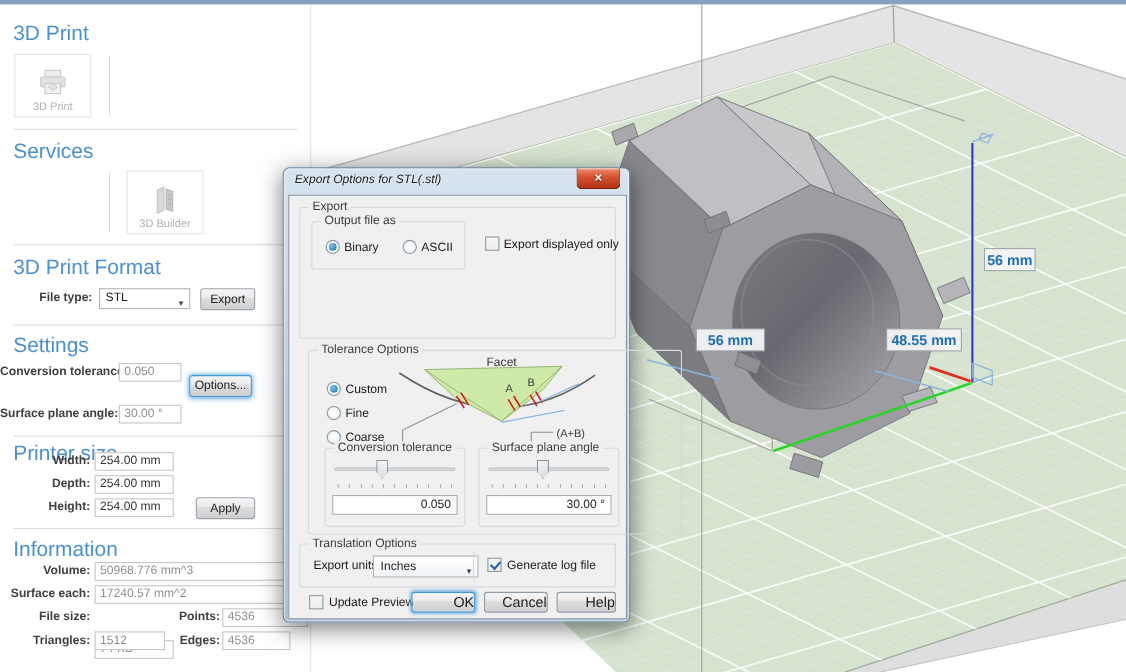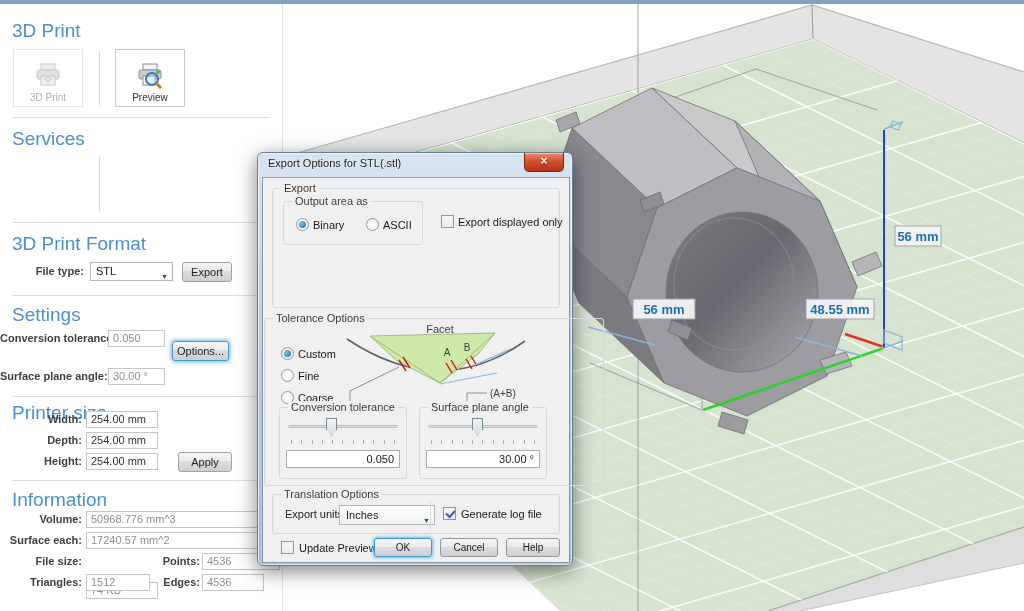--- a/index.html
+++ b/index.html
@@ -26,21 +26,21 @@
   .dd { position:absolute; height:19px; border:1px solid #b4b6ba; background:#fff; font-size:11px; line-height:17px; padding:0 16px 0 5px; color:#222; }
   .dd .arrow { position:absolute; right:4px; top:5px; font-size:7px; color:#444; }
   .pbtn { position:absolute; font-size:11px; color:#222; text-align:center; border:1px solid #9aa4ad; border-radius:3px;
           background:linear-gradient(#f5f5f5,#ebebeb 45%,#dddddd 46%,#cfcfcf); }
   .pbtn.glow { border-color:#3c97d8; box-shadow:0 0 4px 1px rgba(61,151,216,.7); }
 
   
   #dialog { position:absolute; left:257px; top:152px; width:316px; height:414px; z-index:60;
             background:linear-gradient(180deg,#d7e4f0,#b4c9dc 60%,#a9c0d5); border:1px solid #67809a; border-radius:6px;
             box-shadow:0 5px 20px rgba(0,0,0,.5), inset 0 0 0 1px rgba(255,255,255,.55); }
-  #dlg-title { position:absolute; left:10px; top:4px; font-size:11px; color:#1c1c1c; text-shadow:0 0 3px #fff; }
+  #dlg-title { position:absolute; left:10px; top:4px; font-size:11px; color:#1c1c1c; text-shadow:0 0 3px #fff;font-style:italic; }
   #dlg-close { position:absolute; right:8px; top:0; width:40px; height:19px; color:#fff; font-size:12px; font-weight:bold; text-align:center; line-height:17px;
                background:linear-gradient(#ec8d70,#d4512c 45%,#b33417); border:1px solid #7c2310; border-top:none; border-radius:0 0 5px 5px;
                text-shadow:0 1px 2px rgba(0,0,0,.5); box-shadow:inset 0 1px 0 rgba(255,255,255,.45); cursor:default; }
   #dlg-body { position:absolute; left:4px; top:24px; width:308px; height:386px; background:#f0f0f0; border:1px solid #8a99a8; }
   .grp { position:absolute; border:1px solid #d4d9dc; border-radius:3px; }
   .gtit { position:absolute; top:-7px; left:8px; background:#f0f0f0; padding:0 3px; font-size:11px; color:#3c3c3c; white-space:nowrap; }
   .radio { position:absolute; width:13px; height:13px; border:1px solid #8a9aa5; border-radius:50%; background:radial-gradient(#fff,#e8eef2); }
   .radio.checked::after { content:""; position:absolute; left:2px; top:2px; width:7px; height:7px; border-radius:50%;
                           background:radial-gradient(circle at 35% 35%, #7cc0ec, #1e6fa8); }
   .radio.disabled { border-color:#bcc2c6; }
@@ -49,21 +49,21 @@
   .cb.checked::after { content:""; position:absolute; left:2px; top:2px; width:7px; height:4px; border-left:2px solid #2a62b8; border-bottom:2px solid #2a62b8; transform:rotate(-48deg); }
   .dlab { position:absolute; font-size:11px; color:#1a1a1a; white-space:nowrap; }
   .dlab.disabled { color:#9aa0a4; }
   .slider { position:absolute; width:110px; height:22px; }
   .slider .track { position:absolute; left:0; right:0; top:7px; height:3px; background:#dfe3e6; border:1px solid #b7bcc0; border-radius:2px; }
   .slider .thumb { position:absolute; top:0; width:11px; height:18px; background:linear-gradient(#f4f4f4,#d3dbe0); border:1px solid #7a8a94;
                    clip-path:polygon(0 0,100% 0,100% 62%,50% 100%,0 62%); }
   .ticks { position:absolute; display:flex; justify-content:space-between; }
   .ticks i { width:1px; height:4px; background:#aab0b4; }
   .vbox { position:absolute; height:18px; border:1px solid #abadb3; background:#fff; font-size:11px; line-height:16px; text-align:right; padding:0 5px; color:#222; }
-  .wbtn { position:absolute; height:19px; font-size:10px; color:#222; text-align:center; line-height:17px; border:1px solid #8e9aa5; border-radius:3px;
+  .wbtn { position:absolute; height:19px; font-size:13px; color:#222; text-align:right; line-height:17px; border:1px solid #8e9aa5; border-radius:3px;
           background:linear-gradient(#f5f5f5,#ebebeb 45%,#dddddd 46%,#cfcfcf); }
   .wbtn.def { border-color:#3c97d8; box-shadow:0 0 3px 1px rgba(90,170,230,.8); }
   .ddlg { position:absolute; height:20px; border:1px solid #b4b6ba; background:linear-gradient(#fff,#f0f3f5); font-size:11px; line-height:18px; padding:0 16px 0 6px; color:#222; }
   .ddlg .arrow { position:absolute; right:4px; top:6px; font-size:7px; color:#444; }
   .tvline { position:absolute; width:1px; background:#d4d9dc; }
 
   
   #scene { position:absolute; left:283px; top:0; z-index:5; }
   #grid-major line { stroke:rgba(255,255,255,.85); stroke-width:1.6; }
   #grid-minor line { stroke:rgba(255,255,255,.28); stroke-width:.7; }
@@ -253,35 +253,34 @@
   <div class="iconbtn disabled" style="left:13px; top:45px">
     <svg width="30" height="26" viewBox="0 0 30 26">
       <rect x="8" y="1" width="14" height="6" fill="#eee" stroke="#c9c9c9"></rect>
       <rect x="4" y="7" width="22" height="9" rx="2" fill="#e2e2e2" stroke="#c9c9c9"></rect>
       <rect x="8" y="13" width="14" height="9" fill="#f2f2f2" stroke="#c9c9c9"></rect>
       <polygon points="11,16 15,13 19,16 15,19" fill="#e6e6e6" stroke="#cfcfcf"></polygon>
     </svg>
     <span class="blabel">3D Print</span>
   </div>
   <div class="vsep" style="left:99px; top:47px; height:54px"></div>
-  <div class="iconbtn" style="left:115px; top:45px">
-    <svg width="30" height="26" viewBox="0 0 30 26">
-      <rect x="8" y="1" width="14" height="6" fill="#f4f4f4" stroke="#8a8f94"></rect>
-      <rect x="4" y="7" width="22" height="9" rx="2" fill="#c9ced2" stroke="#8a8f94"></rect>
-      <circle cx="23" cy="9" r="2" fill="#57b847"></circle>
-      <rect x="8" y="13" width="12" height="9" fill="#fff" stroke="#8a8f94"></rect>
-      <circle cx="17" cy="16" r="6" fill="rgba(160,200,240,.35)" stroke="#3a78c2" stroke-width="2"></circle>
-      <line x1="21" y1="20" x2="26" y2="25" stroke="#c07820" stroke-width="3"></line>
-    </svg>
-    <span class="blabel">Preview</span>
-  </div>
   <div class="divider" style="top:113px"></div>
 
   <div class="heading" style="top:124px">Services</div>
   <div class="vsep" style="left:99px; top:153px; height:54px"></div>
+  <div class="iconbtn disabled" style="left:115px; top:151px">
+    <svg width="30" height="26" viewBox="0 0 30 26">
+      <polygon points="8,4 14,1 14,22 8,25" fill="#d9d9d9" stroke="#c4c4c4"></polygon>
+      <polygon points="16,3 22,5 22,23 16,21" fill="#c8c8c8" stroke="#b8b8b8"></polygon>
+      <line x1="18" y1="8" x2="20" y2="8.5" stroke="#a8a8a8"></line>
+      <line x1="18" y1="12" x2="20" y2="12.5" stroke="#a8a8a8"></line>
+      <line x1="18" y1="16" x2="20" y2="16.5" stroke="#a8a8a8"></line>
+    </svg>
+    <span class="blabel">3D Builder</span>
+  </div>
   <div class="divider" style="top:218px"></div>
 
   <div class="heading" style="top:229px">3D Print Format</div>
   <div class="lab" style="left:0; top:259px; width:84px">File type:</div>
   <div class="dd" style="left:90px; top:258px; width:83px">
     <span>STL</span>
     <span class="arrow">▼</span>
   </div>
   <div class="pbtn" style="left:182px; top:258px; width:50px; height:20px; line-height:18px">Export</div>
   <div class="divider" style="top:291px"></div>
@@ -320,31 +319,31 @@
 </div>
 
 <div id="dialog">
   <div id="dlg-title">Export Options for STL(.stl)</div>
   <div id="dlg-close">×</div>
   <div id="dlg-body">
 
     <div class="grp" style="left:9px; top:10px; width:288px; height:120px">
       <span class="gtit">Export</span>
       <div class="grp" style="left:10px; top:12px; width:140px; height:44px">
-        <span class="gtit">Output area as</span>
+        <span class="gtit">Output file as</span>
         <span class="radio checked" style="left:12px; top:16px"></span>
         <span class="dlab" style="left:29px; top:17px">Binary</span>
         <span class="radio" style="left:82px; top:16px"></span>
         <span class="dlab" style="left:99px; top:17px">ASCII</span>
       </div>
       <span class="cb" style="left:168px; top:26px"></span>
       <span class="dlab" style="left:185px; top:27px">Export displayed only</span>
     </div>
 
-    <div class="grp" style="left:1px; top:140px; width:340px; height:168px">
+    <div class="grp" style="left:17px; top:140px; width:340px; height:168px">
       <span class="gtit">Tolerance Options</span>
       <span class="radio checked" style="left:16px; top:28px"></span>
       <span class="dlab" style="left:33px; top:29px">Custom</span>
       <span class="radio" style="left:16px; top:50px"></span>
       <span class="dlab" style="left:33px; top:51px">Fine</span>
       <span class="radio" style="left:16px; top:72px"></span>
       <span class="dlab" style="left:33px; top:73px">Coarse</span>
 
       <svg style="position:absolute; left:70px; top:4px" width="218" height="88" viewBox="0 0 218 88">
         <text x="105" y="10" text-anchor="middle" font-size="11" fill="#3c3c3c">Facet</text>

